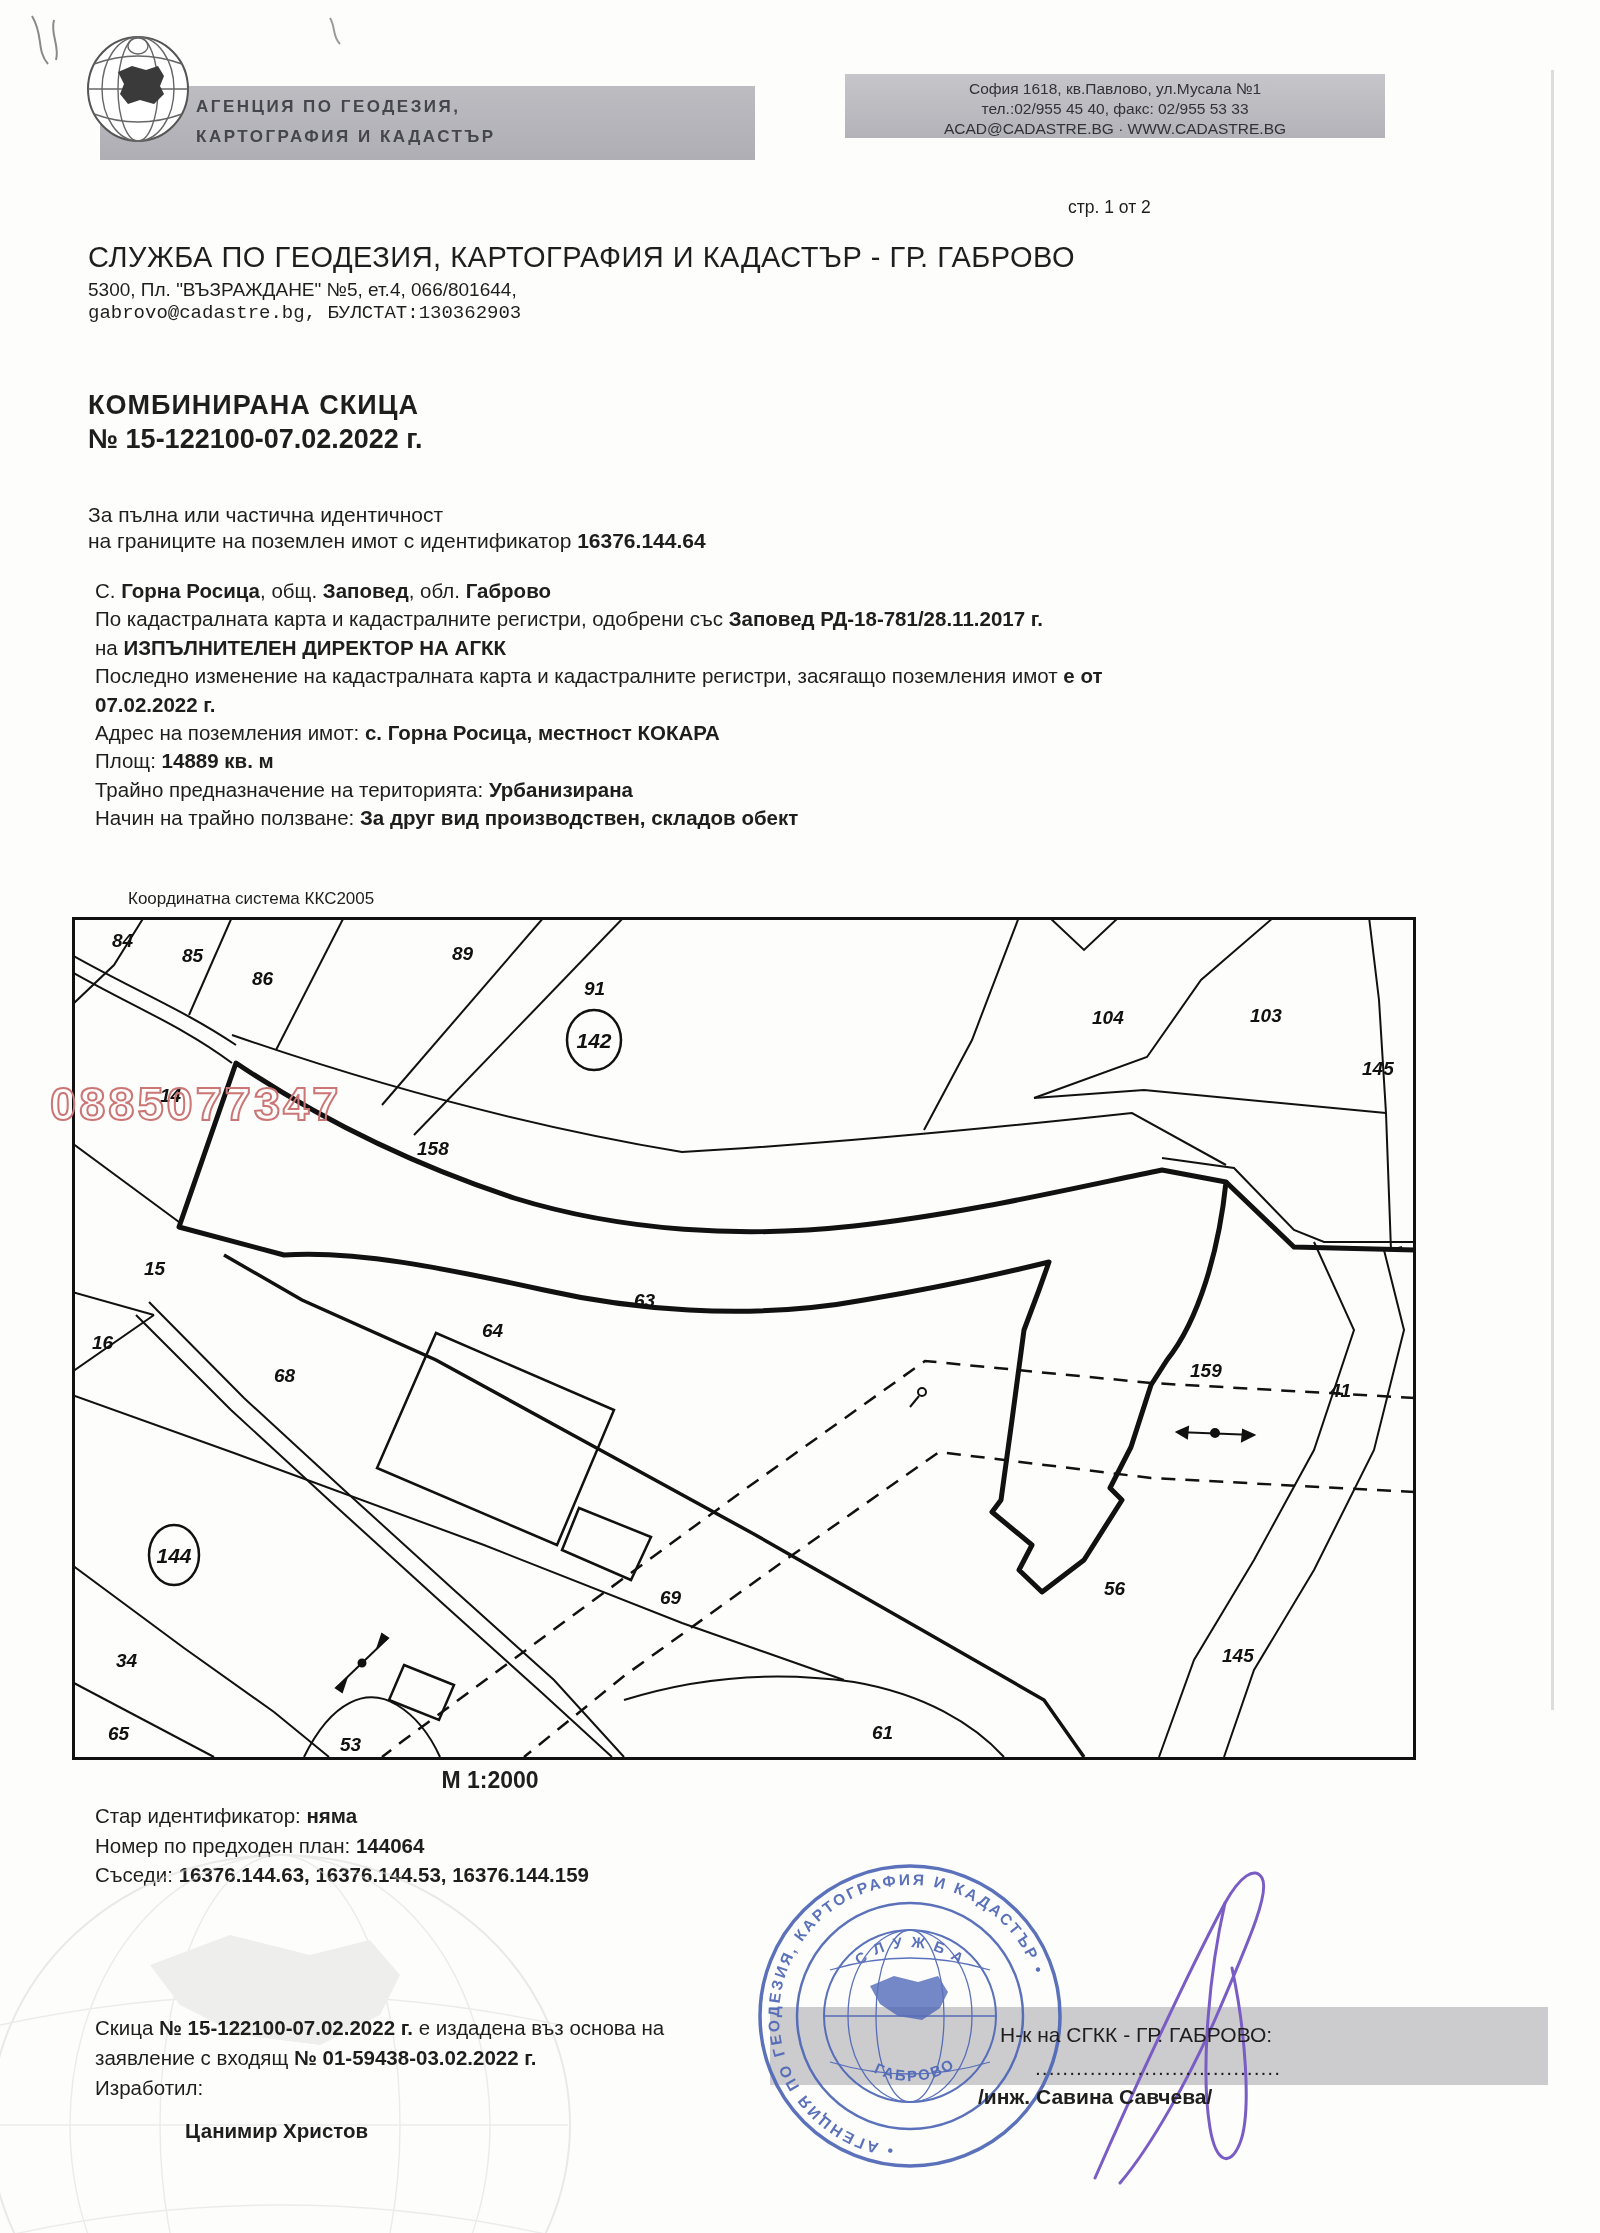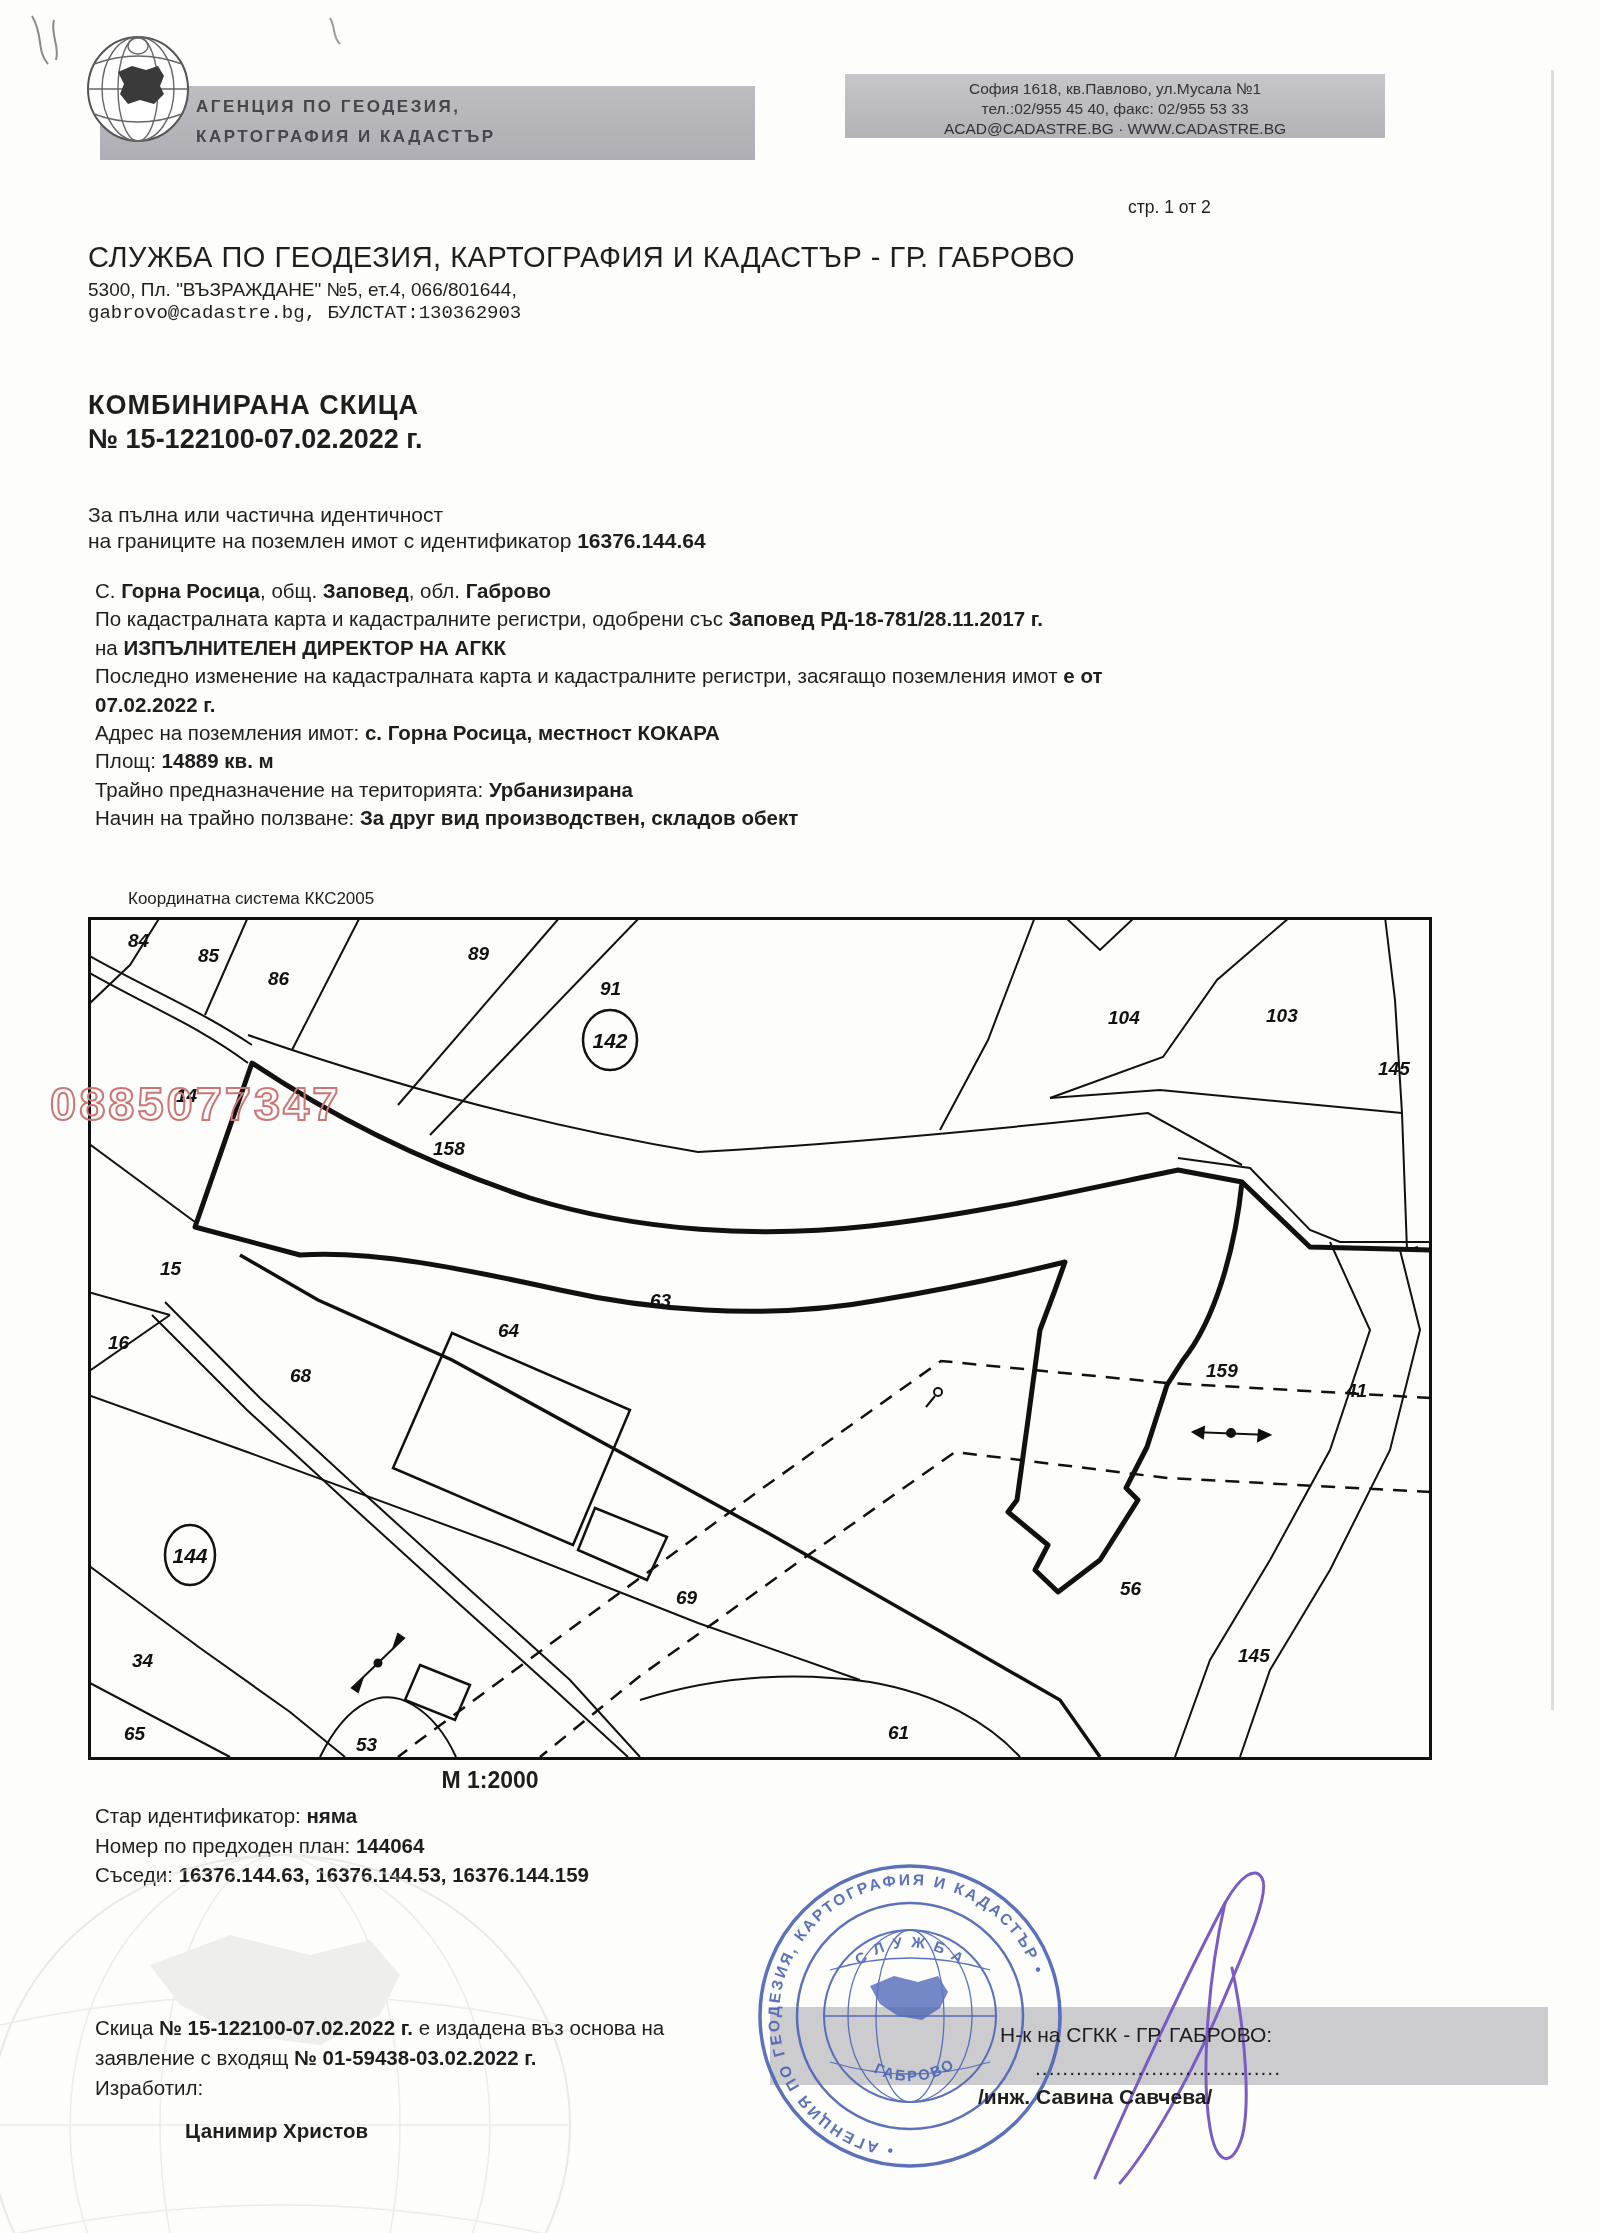--- a/index.html
+++ b/index.html
@@ -8,35 +8,35 @@
         font-family:"Liberation Sans",sans-serif;color:#1e1e1e;overflow:hidden;}
   .abs{position:absolute;}
   .b{font-weight:bold;}
   .center{}
   
   #band-left{left:100px;top:86px;width:655px;height:74px;background:linear-gradient(#bcbcc1,#aeaeb4);}
   #logo-text{left:196px;top:92px;width:420px;font-size:17px;font-weight:bold;letter-spacing:2.5px;
              color:#45454d;line-height:30px;}
   #band-right{left:845px;top:74px;width:540px;height:64px;background:linear-gradient(#c6c6ca,#b2b2b8);
               font-size:15.5px;color:#323239;text-align:center;line-height:20px;padding-top:5px;box-sizing:border-box;}
-  #page-num{left:1128px;top:197px;font-size:17.5px;}
+  #page-num{left:1068px;top:197px;font-size:17.5px;}
   
   #office-block{left:88px;top:241px;width:1230px;}
   #office-title{font-size:29px;letter-spacing:0.5px;}
   .office-addr{font-size:19px;margin-top:5px;}
   #doc-block{left:88px;top:390px;width:1230px;}
   #doc-title{font-size:27px;font-weight:bold;letter-spacing:1px;}
   #doc-number{font-size:27px;font-weight:bold;margin-top:3px;}
   #purpose-block{left:88px;top:502px;width:1230px;font-size:21px;line-height:26px;}
   
   #prop-block{left:95px;top:577px;width:1430px;font-size:20.5px;}
   #prop-block p{margin:0;line-height:28.4px;}
   #coord-sys{left:128px;top:889px;font-size:17px;}
   
-  #map-wrap{left:88px;top:917px;width:1240px;height:843px;text-decoration:underline;}
+  #map-wrap{left:72px;top:917px;width:1240px;height:843px;text-decoration:underline;}
   svg text.plabel{font-size:19px;font-weight:bold;font-style:italic;fill:#111;}
   svg text.clabel{font-size:21px;font-weight:bold;font-style:italic;fill:#111;text-anchor:middle;}
   #watermark{left:50px;top:1076px;font-size:47px;font-weight:bold;letter-spacing:3px;
              color:transparent;-webkit-text-stroke:2px #cb7575;z-index:30;text-align:right;}
   #scale{left:400px;top:1767px;width:180px;text-align:center;font-size:23px;font-weight:bold;}
   
   #info-block{left:95px;top:1801px;width:1430px;font-size:20.5px;}
   #info-block p{margin:0;line-height:29.5px;}
   #issue-block{left:95px;top:2013px;width:960px;font-size:20.5px;z-index:25;}
   #issue-block p{margin:0;line-height:30px;}

